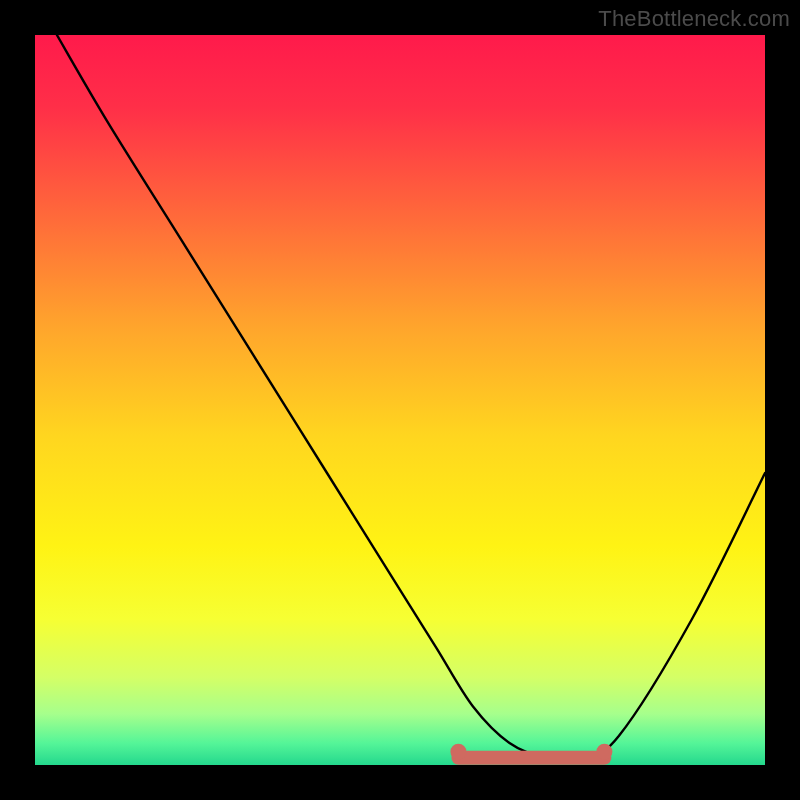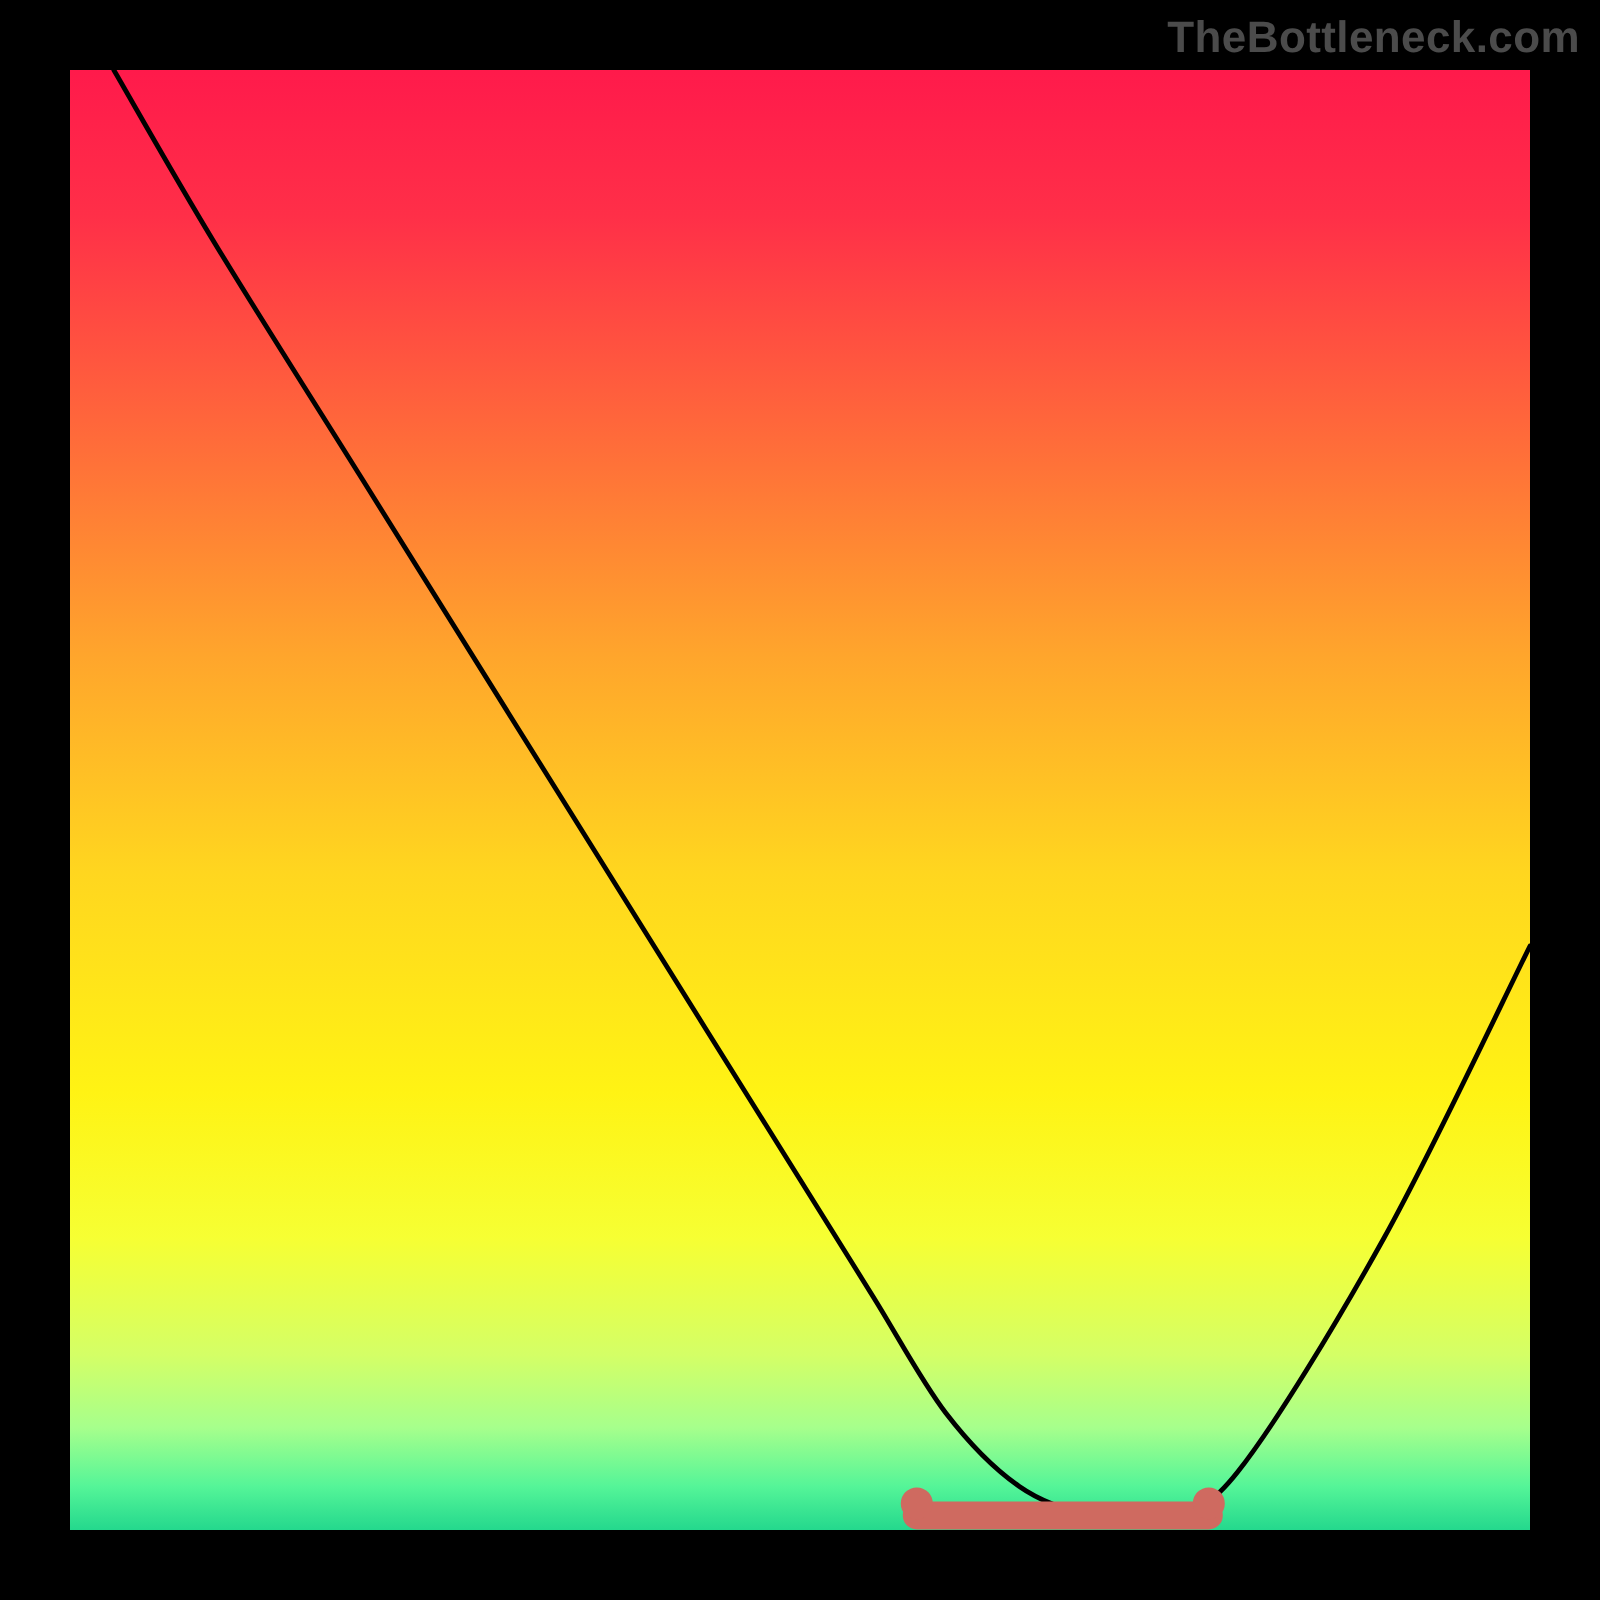--- a/index.html
+++ b/index.html
@@ -12,21 +12,20 @@
   }
   .watermark {
     position: absolute;
     top: 6px;
     right: 10px;
     font-family: Arial, Helvetica, sans-serif;
     font-size: 22px;
     color: #4b4b4b;
     letter-spacing: 0.2px;
     user-select: none;
-    font-weight: bold;
   }
   .plot {
     position: absolute;
     left: 35px;
     top: 35px;
     width: 730px;
     height: 730px;
     overflow: hidden;
   }
   .gradient {

